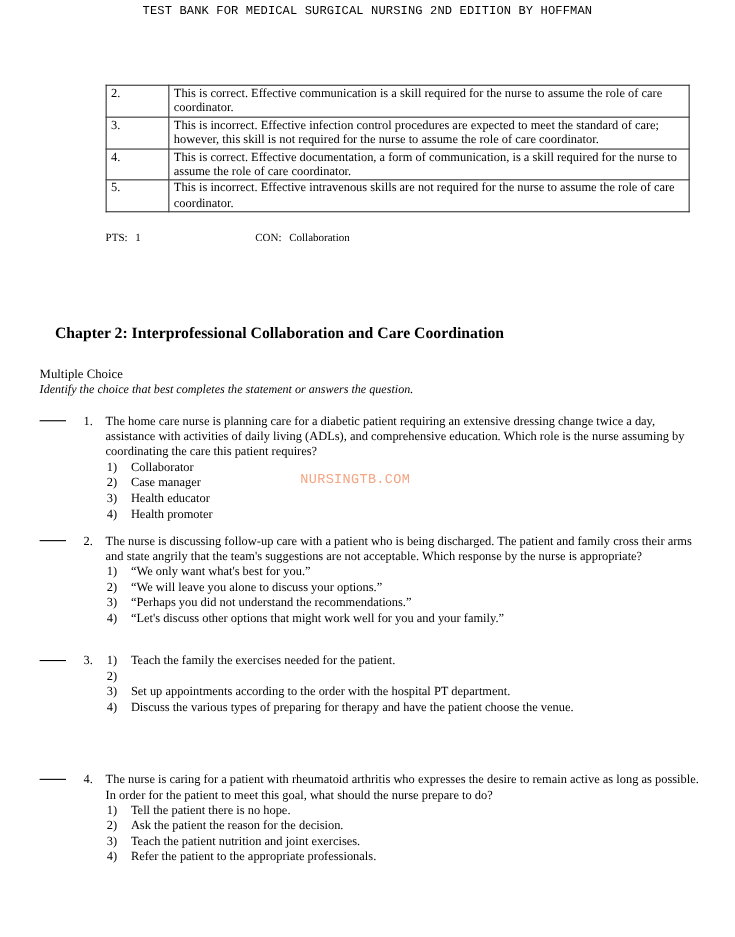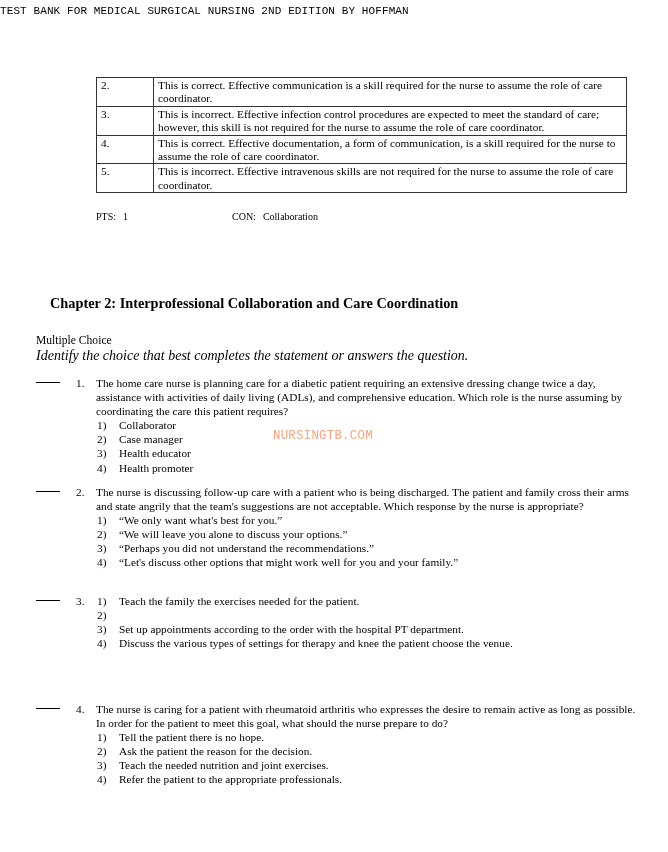--- a/index.html
+++ b/index.html
@@ -14,20 +14,21 @@
       overflow: hidden;
       color: #000;
       font-family: "Liberation Serif", "DejaVu Serif", serif;
       font-size: 11.3px;
     }
     .running-header {
       position: absolute;
       top: 5px;
       left: 0;
       width: 668px;
+      text-align: center;
       font-family: "Liberation Mono", "DejaVu Sans Mono", monospace;
       font-size: 11px;
       letter-spacing: 0.1px;
     }
     table.rationale {
       position: absolute;
       top: 77px;
       left: 96px;
       width: 531px;
       border-collapse: collapse;
@@ -62,21 +63,21 @@
       top: 334px;
       left: 36px;
       font-weight: normal;
       font-size: 11.6px;
     }
     .instructions {
       position: absolute;
       top: 348px;
       left: 36px;
       font-style: italic;
-      font-size: 14px;
+      font-size: 11px;
     }
     .question {
       position: absolute;
       left: 36px;
       width: 600px;
       font-size: 11.3px;
       line-height: 14.1px;
     }
     .question .blank {
       position: absolute;
@@ -209,40 +210,40 @@
       </div>
     <div class="option">
         <span class="onum">2)</span>
       </div>
     <div class="option">
         <span class="onum">3)</span>
         <span>Set up appointments according to the order with the hospital PT department.</span>
       </div>
     <div class="option">
         <span class="onum">4)</span>
-        <span>Discuss the various types of settings for therapy and knee the patient choose the venue.</span>
+        <span>Discuss the various types of preparing for therapy and have the patient choose the venue.</span>
       </div>
   </div>
 </div>
 
 <div class="question" style="top:702px;">
   <span class="blank"></span>
   <span class="qnum">4.</span>
   <div class="stem">The nurse is caring for a patient with rheumatoid arthritis who expresses the desire to remain active as long as possible. In order for the patient to meet this goal, what should the nurse prepare to do?</div>
   <div class="options">
     <div class="option">
         <span class="onum">1)</span>
         <span>Tell the patient there is no hope.</span>
       </div>
     <div class="option">
         <span class="onum">2)</span>
         <span>Ask the patient the reason for the decision.</span>
       </div>
     <div class="option">
         <span class="onum">3)</span>
-        <span>Teach the needed nutrition and joint exercises.</span>
+        <span>Teach the patient nutrition and joint exercises.</span>
       </div>
     <div class="option">
         <span class="onum">4)</span>
         <span>Refer the patient to the appropriate professionals.</span>
       </div>
   </div>
 </div>
 
 </body></html>

